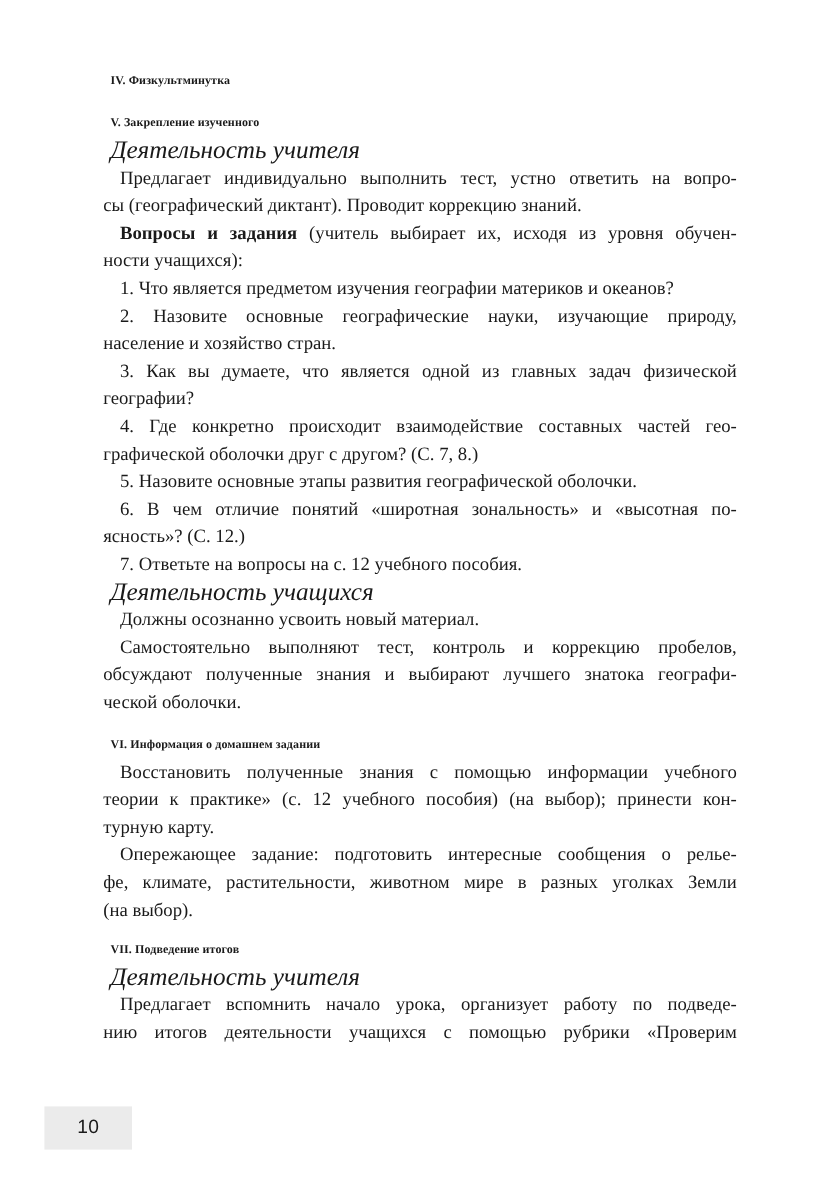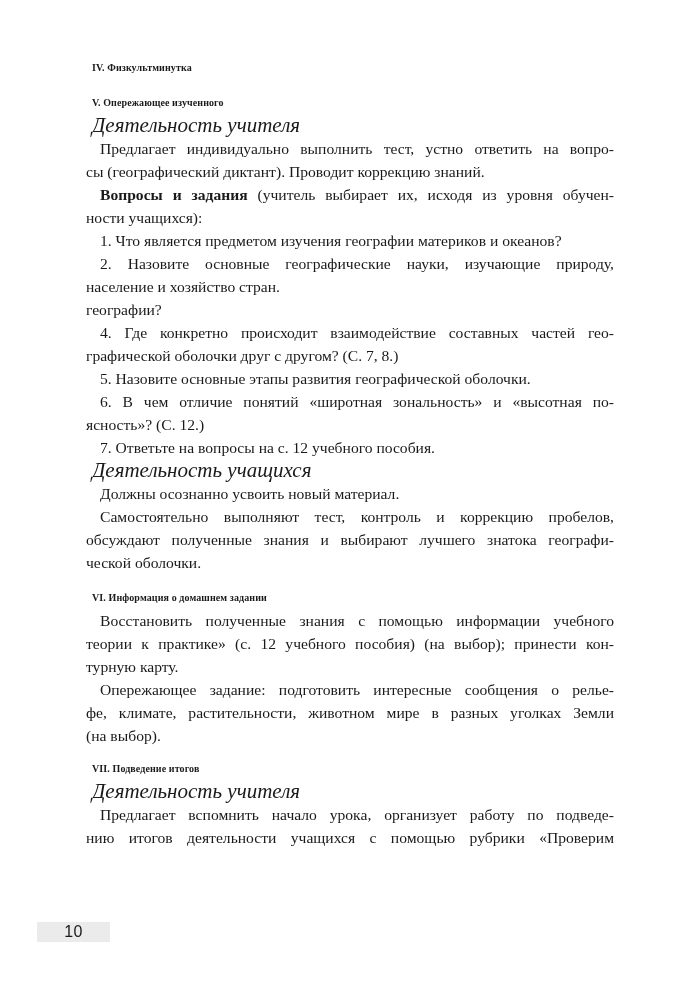--- a/index.html
+++ b/index.html
@@ -73,21 +73,21 @@
   .ln.just.ind { padding-left: 14px; }
 
   b.run { font-weight: bold; text-align: center; }
 
   
   #folio {
     position: absolute;
     left: 37px;
     top: 922px;
     width: 73px;
-    height: 20px;
+    height: 36px;
     background: #ebebeb;
     display: flex;
     align-items: center;
     justify-content: center;
   }
   #folio .num {
     font-family: "Liberation Sans", "DejaVu Sans", sans-serif;
     font-size: 16px;
     color: #1a1a1a;
     letter-spacing: 0.3px;
@@ -95,21 +95,21 @@
 </style>
 </head>
 <body>
 
 <div id="page">
 
   <div id="content">
 
     <div class="h-sec">IV. Физкультминутка</div>
 
-    <div class="h-sec sp-before-lg">V. Опережающее изученного</div>
+    <div class="h-sec sp-before-lg">V. Закрепление изученного</div>
 
     <div class="subhead">Деятельность учителя</div>
 
     <div class="para">
       <span class="ln just ind">
           <span style="word-spacing: 7.33929px;">Предлагает индивидуально выполнить тест, устно ответить на вопро-</span>
         </span>
       <span class="ln">сы (географический диктант). Проводит коррекцию знаний.</span>
     </div>
 
@@ -125,20 +125,23 @@
     </div>
 
     <div class="para">
       <span class="ln just ind">
           <span style="word-spacing: 12.0365px;">2. Назовите основные географические науки, изучающие природу,</span>
         </span>
       <span class="ln">население и хозяйство стран.</span>
     </div>
 
     <div class="para">
+      <span class="ln just ind">
+          <span style="word-spacing: 6.27969px;">3. Как вы думаете, что является одной из главных задач физической</span>
+        </span>
       <span class="ln">географии?</span>
     </div>
 
     <div class="para">
       <span class="ln just ind">
           <span style="word-spacing: 8.875px;">4. Где конкретно происходит взаимодействие составных частей гео-</span>
         </span>
       <span class="ln">графической оболочки друг с другом? (С. 7, 8.)</span>
     </div>
 

